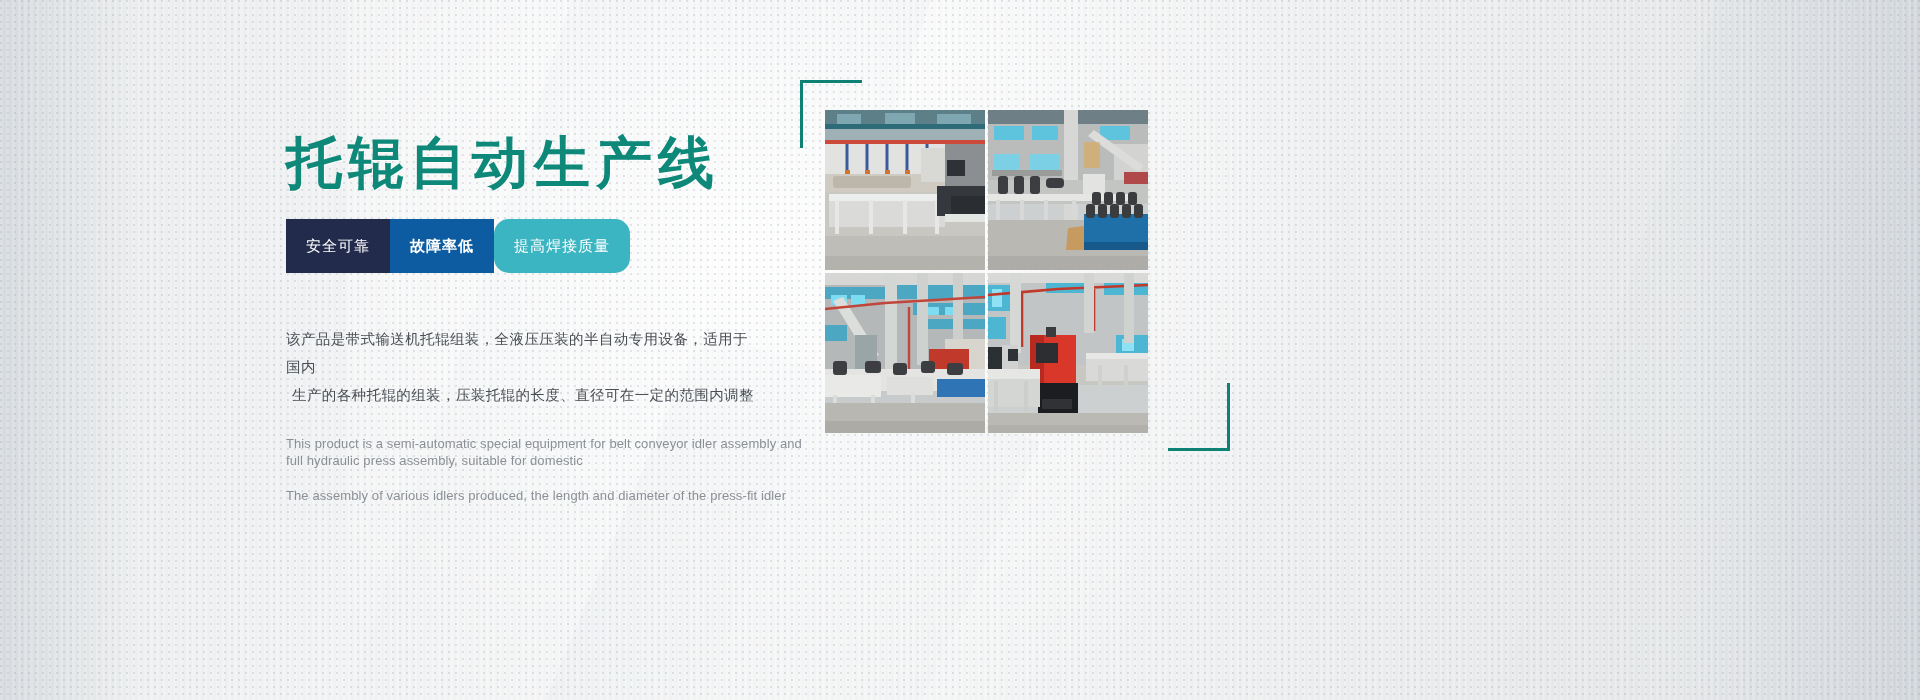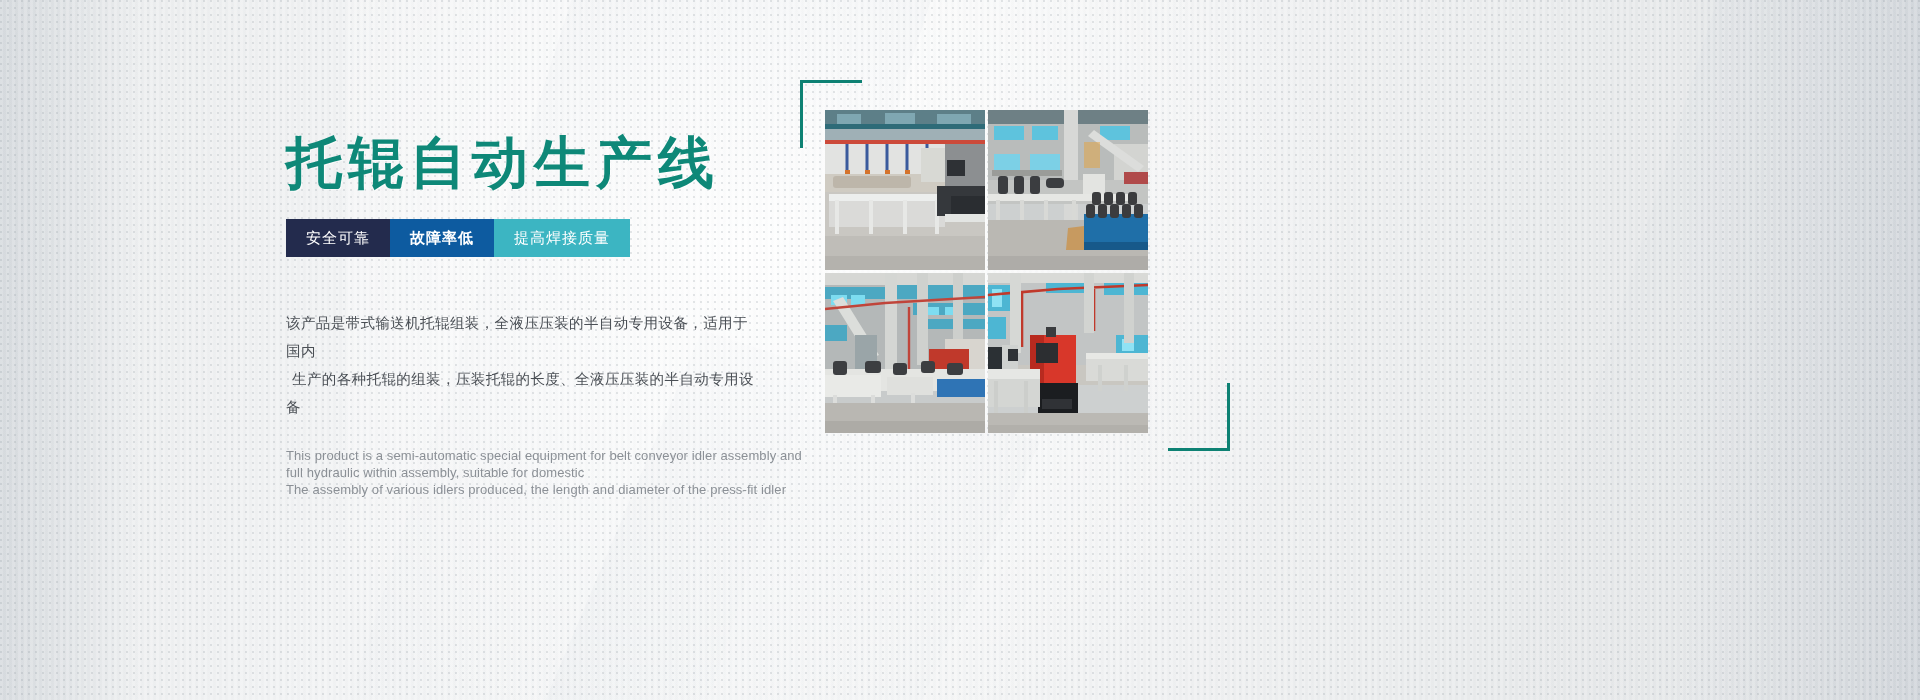--- a/index.html
+++ b/index.html
@@ -60,34 +60,34 @@
 
   .title{
     font-size:56px; line-height:1.02; font-weight:700;
     color:#0e8878; letter-spacing:6px;
     text-shadow:1px 1px 0 rgba(255,255,255,.65);
     white-space:nowrap;
   }
 
   .tags{ display:flex; margin-top:28px; }
   .tag{
-    height:38px; display:flex; align-items:center; justify-content:center;
+    height:54px; display:flex; align-items:center; justify-content:center;
     color:#ffffff; font-size:15px; letter-spacing:1px; padding:0 20px;
     white-space:nowrap;
   }
   .tag.t0{ background:#232b4d; }
   .tag.t1{ background:#0d5ba0;font-weight:bold; }
-  .tag.t2{ background:#3cb5c2; }
+  .tag.t2{ background:#3cb5c2;border-radius:15px; }
 
   .desc-cn{ margin-top:52px; color:#4a4f55; font-size:14.5px; line-height:28px; letter-spacing:.4px; }
   .desc-cn p+p{ text-indent:6px; }
 
   .desc-en{ margin-top:26px; color:#8b9096; font-size:13px; line-height:17px; letter-spacing:.1px; }
   .desc-en p{ white-space:nowrap; }
-  .desc-en .blk2{ margin-top:0px; }
+  .desc-en .blk2{ margin-top:18px; }
 
   
   .gallery-wrap{ position:absolute; left:800px; top:80px; width:400px; height:400px; }
 
   .bracket{ position:absolute; }
   .bracket.tl{
     left:0; top:0; width:62px; height:68px;
     border-left:3px solid #0d8173; border-top:3px solid #0d8173;
   }
   .bracket.br{
@@ -122,26 +122,26 @@
     <h1 class="title">托辊自动生产线</h1>
 
     <div class="tags">
       <div class="tag t0">安全可靠</div>
       <div class="tag t1">故障率低</div>
       <div class="tag t2">提高焊接质量</div>
     </div>
 
     <div class="desc-cn">
       <p>该产品是带式输送机托辊组装，全液压压装的半自动专用设备，适用于国内</p>
-      <p>生产的各种托辊的组装，压装托辊的长度、全液压压装的半自动专用设备</p>
+      <p>生产的各种托辊的组装，压装托辊的长度、直径可在一定的范围内调整</p>
     </div>
 
     <div class="desc-en">
       <p>This product is a semi-automatic special equipment for belt conveyor idler assembly and</p>
-      <p>full hydraulic within assembly, suitable for domestic</p>
+      <p>full hydraulic press assembly, suitable for domestic</p>
       <p class="blk2">The assembly of various idlers produced, the length and diameter of the press-fit idler</p>
     </div>
   </div>
 
   <div class="gallery-wrap">
 
     <div class="bracket tl"></div>
     <div class="bracket br"></div>
 
     <div class="grid">

